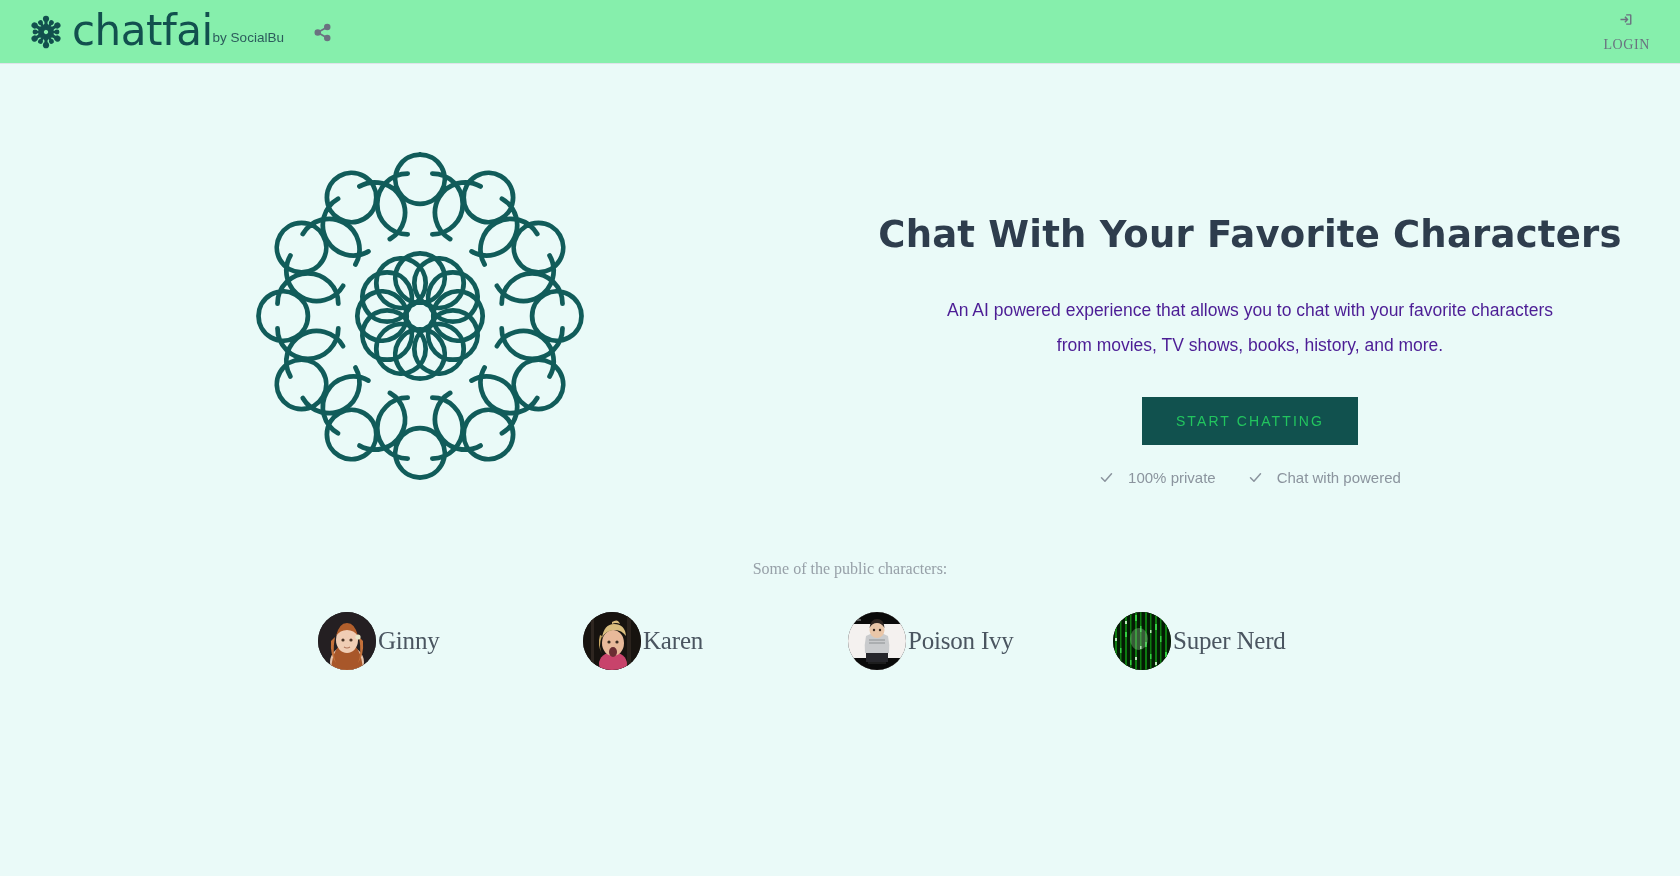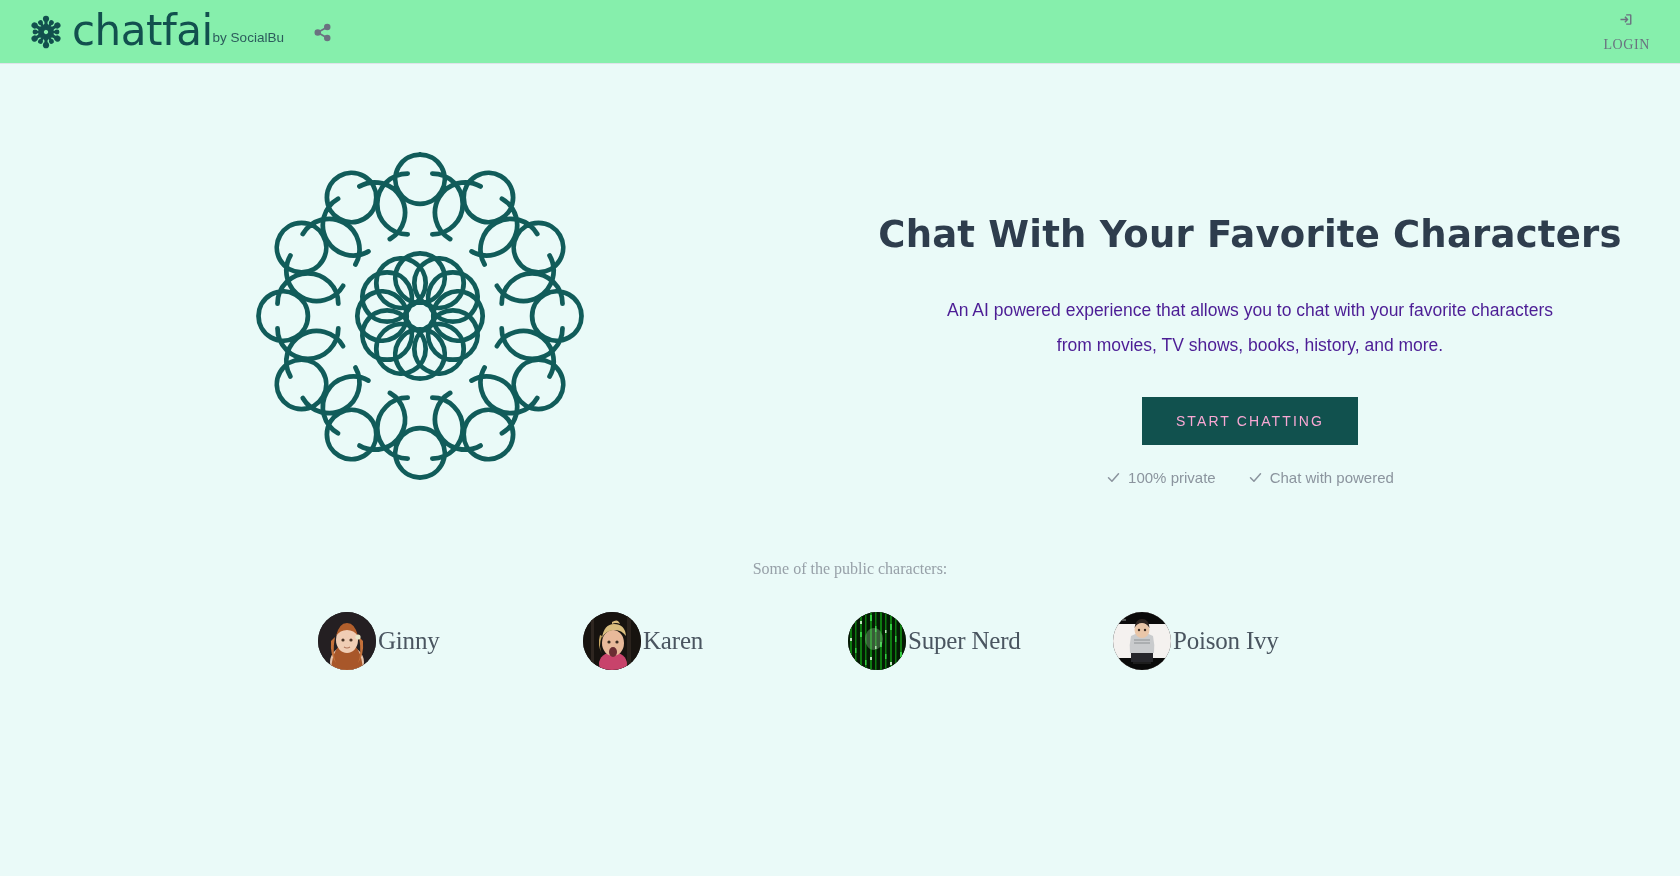--- a/index.html
+++ b/index.html
@@ -124,41 +124,41 @@
     color: #4c1d95;
     line-height: 2.0;
     max-width: 640px;
     margin-left: auto;
     margin-right: auto;
   }
   .cta-wrap { margin-top: 34px; }
   .cta-button {
     display: inline-block;
     background: #11514e;
-    color: #f9a8d4;
+    color: #22c55e;
     border: none;
     padding: 16px 34px;
     font-size: 14px;
     letter-spacing: 2.1px;
     font-family: "Liberation Sans", sans-serif;
     cursor: pointer;
     text-transform: uppercase;
   }
   .features {
     margin-top: 24px;
     display: flex;
     justify-content: center;
     gap: 32px;
     color: #8b949e;
     font-size: 15px;
   }
   .feature {
     display: flex;
     align-items: center;
-    gap: 7px;
+    gap: 14px;
   }
   .check-icon { display: block; }
 
   
   .characters-section {
     margin-top: 54px;
   }
   .characters-caption {
     text-align: center;
     font-size: 16px;
@@ -414,20 +414,40 @@
           <ellipse cx="30" cy="31" rx="11" ry="13" fill="#e8b99a"></ellipse>
           <path d="M19 26 q2-14 12-14 q11 0 12 12 q-5-7-13-6 q-8 1-11 8z" fill="#d9bd7e"></path>
           <path d="M19 24 q-4 10 0 18 q-5-9-2-19z" fill="#caa963"></path>
           <path d="M29 10 q6-4 8 2 q-4-2-8 0z" fill="#d9bd7e"></path>
           <circle cx="26" cy="30" r="1.6" fill="#3a2c22"></circle>
           <circle cx="34" cy="30" r="1.6" fill="#3a2c22"></circle>
           <ellipse cx="30" cy="40" rx="4" ry="5" fill="#6b2d33"></ellipse>
         </svg>
       </div>
       <span class="character-name">Karen</span>
+    </div>
+
+    <div class="character">
+      <div class="character-avatar">
+        <svg width="58" height="58" viewBox="0 0 58 58">
+          <rect width="58" height="58" fill="#f4f1ef"></rect>
+          <rect x="0" y="0" width="58" height="12" fill="#0a0a0a"></rect>
+          <rect x="0" y="46" width="58" height="12" fill="#0a0a0a"></rect>
+          <rect x="4" y="7" width="9" height="2" fill="#555"></rect>
+          <rect x="20" y="48" width="18" height="4" fill="#1d1d1d"></rect>
+          <rect x="18" y="40" width="22" height="10" fill="#26262b"></rect>
+          <path d="M18 24 q11-7 22 0 q2 9 1 17 h-24 q-1-8 1-17z" fill="#c9cbcd"></path>
+          <path d="M21 28 h16 M21 31 h16" stroke="#8e9194" stroke-width="1.2"></path>
+          <ellipse cx="29" cy="18" rx="7.5" ry="8" fill="#e9c6a8"></ellipse>
+          <path d="M21.5 16 q1-9 7.5-9 q7 0 7.5 9 q-3-5-7.5-5 q-5 0-7.5 5z" fill="#2e2521"></path>
+          <circle cx="26" cy="18" r="1.2" fill="#3a2c22"></circle>
+          <circle cx="32" cy="18" r="1.2" fill="#3a2c22"></circle>
+        </svg>
+      </div>
+      <span class="character-name">Poison Ivy</span>
     </div>
 
     <div class="character">
       <div class="character-avatar">
         <svg width="58" height="58" viewBox="0 0 58 58">
           <rect width="58" height="58" fill="#041a04"></rect>
           <g fill="#0d7a10">
             <rect x="2" y="0" width="2" height="58"></rect>
               <rect x="7" y="0" width="1.5" height="58"></rect>
             <rect x="12" y="0" width="2" height="58"></rect>
@@ -460,34 +480,14 @@
               <rect x="2" y="26" width="2" height="3"></rect>
             <rect x="37" y="18" width="1.5" height="3"></rect>
               <rect x="22" y="45" width="2" height="3"></rect>
           </g>
           <ellipse cx="26" cy="27" rx="9" ry="11" fill="#9ad79a" opacity="0.35"></ellipse>
         </svg>
       </div>
       <span class="character-name">Super Nerd</span>
     </div>
 
-    <div class="character">
-      <div class="character-avatar">
-        <svg width="58" height="58" viewBox="0 0 58 58">
-          <rect width="58" height="58" fill="#f4f1ef"></rect>
-          <rect x="0" y="0" width="58" height="12" fill="#0a0a0a"></rect>
-          <rect x="0" y="46" width="58" height="12" fill="#0a0a0a"></rect>
-          <rect x="4" y="7" width="9" height="2" fill="#555"></rect>
-          <rect x="20" y="48" width="18" height="4" fill="#1d1d1d"></rect>
-          <rect x="18" y="40" width="22" height="10" fill="#26262b"></rect>
-          <path d="M18 24 q11-7 22 0 q2 9 1 17 h-24 q-1-8 1-17z" fill="#c9cbcd"></path>
-          <path d="M21 28 h16 M21 31 h16" stroke="#8e9194" stroke-width="1.2"></path>
-          <ellipse cx="29" cy="18" rx="7.5" ry="8" fill="#e9c6a8"></ellipse>
-          <path d="M21.5 16 q1-9 7.5-9 q7 0 7.5 9 q-3-5-7.5-5 q-5 0-7.5 5z" fill="#2e2521"></path>
-          <circle cx="26" cy="18" r="1.2" fill="#3a2c22"></circle>
-          <circle cx="32" cy="18" r="1.2" fill="#3a2c22"></circle>
-        </svg>
-      </div>
-      <span class="character-name">Poison Ivy</span>
-    </div>
-
   </div>
 </div>
 
 </body></html>

